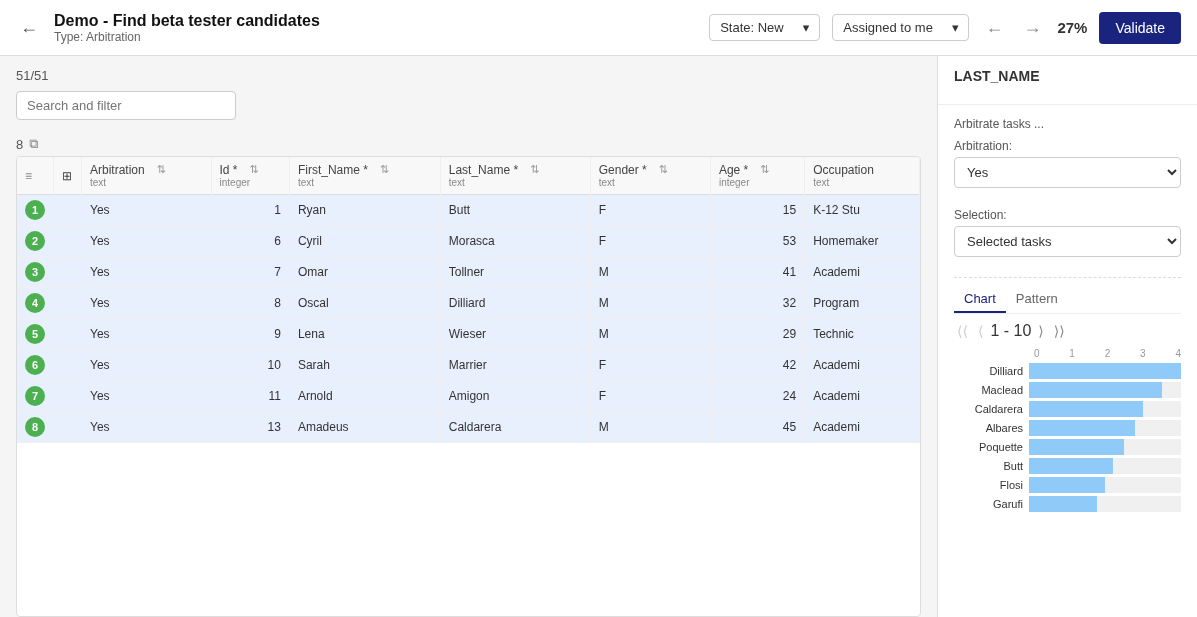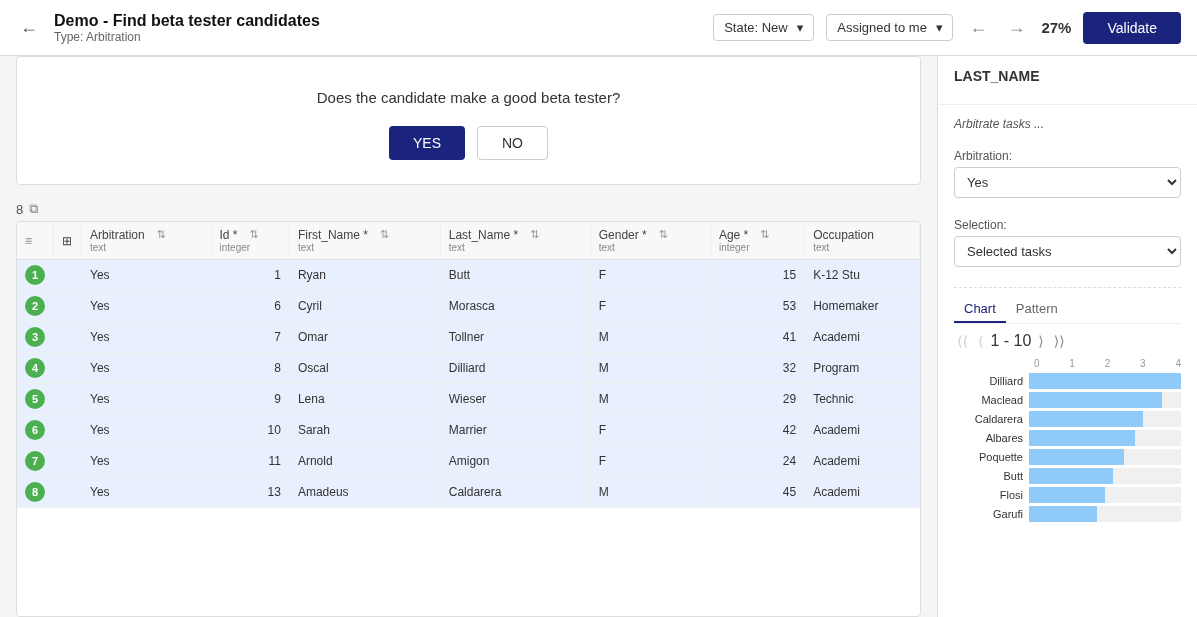--- a/index.html
+++ b/index.html
@@ -12,28 +12,28 @@
       position: fixed; top: 0; left: 0; right: 0; z-index: 100;
     }
     .back-btn { background: none; border: none; cursor: pointer; margin-right: 12px; font-size: 18px; color: #555; padding: 4px; }
     .title-block { flex: 1; }
     .title-block .main-title { font-size: 16px; font-weight: 600; color: #111; }
     .title-block .subtitle { font-size: 12px; color: #666; }
     .topbar-right { display: flex; align-items: center; gap: 12px; }
     .state-btn, .assigned-btn {
       background: none; border: 1px solid #ccc; border-radius: 4px;
       padding: 5px 10px; cursor: pointer; font-size: 13px; color: #333;
-      display: flex; align-items: center; gap: 9px;
+      display: flex; align-items: center; gap: 19px;
     }
     .nav-btn { background: none; border: none; cursor: pointer; font-size: 18px; color: #888; padding: 4px; }
     .nav-btn:disabled { color: #ccc; }
     .progress-text { font-size: 15px; font-weight: 600; color: #333; }
     .validate-btn {
       background: #1a237e; color: white; border: none; border-radius: 4px;
-      padding: 8px 24px; cursor: pointer; font-size: 14px; font-weight: 500;
+      padding: 8px 16px; cursor: pointer; font-size: 14px; font-weight: 500;
     }
 
     
     .layout { display: flex; margin-top: 56px; height: calc(100vh - 56px); }
 
     
     .left-panel { flex: 1; display: flex; flex-direction: column; overflow: hidden; background: #f5f5f5; }
 
     .left-header { padding: 12px 16px; background: #f5f5f5; }
     .count-label { font-size: 13px; color: #555; margin-bottom: 8px; }
@@ -86,21 +86,21 @@
     .right-panel-header { padding: 12px 16px; border-bottom: 1px solid #eee; }
     .right-panel-title { font-size: 14px; font-weight: 600; color: #333; margin-bottom: 8px; }
     .right-tabs { display: flex; gap: 0; }
     .right-tab {
       padding: 6px 12px; cursor: pointer; font-size: 13px; color: #666;
       border-bottom: 2px solid transparent; background: none; border-top: none; border-left: none; border-right: none;
     }
     .right-tab.active { color: #1a237e; border-bottom-color: #1a237e; font-weight: 500; }
 
     .right-content { padding: 12px 16px; flex: 1; overflow-y: auto; }
-    .arbitrate-label { font-size: 12px; color: #555; margin-bottom: 18px; font-style: italic; }
+    .arbitrate-label { font-size: 12px; color: #555; margin-bottom: 8px; }
     .section-label { font-size: 12px; color: #555; margin-bottom: 4px; }
     .dropdown-select {
       width: 100%; border: 1px solid #ccc; border-radius: 4px;
       padding: 6px 8px; font-size: 13px; color: #333; background: white;
       margin-bottom: 12px; cursor: pointer; appearance: auto;
     }
     .chart-pattern-tabs { display: flex; gap: 0; margin-bottom: 8px; border-bottom: 1px solid #eee; }
     .cp-tab {
       padding: 5px 10px; cursor: pointer; font-size: 13px; color: #666;
       border-bottom: 2px solid transparent; background: none; border-top: none; border-left: none; border-right: none;
@@ -142,28 +142,25 @@
     <button class="nav-btn">←</button>
     <button class="nav-btn">→</button>
     <span class="progress-text">27%</span>
     <button class="validate-btn">Validate</button>
   </div>
 </div>
 
 <div class="layout">
 
   <div class="left-panel">
-
-    <div class="question-card">
-      <div class="question-text">Does the candidate make a good beta tester?</div>
-      <div class="answer-btns">
-        <button class="yes-btn">YES</button>
-        <button class="no-btn">NO</button>
-      </div>
-    </div>
+    <div class="left-header">
+      <div class="count-label">51/51</div>
+      <input class="search-input" type="text" placeholder="Search and filter" style="">
+    </div>
+
 
     <div class="row-counter">
       <span class="row-count-num">8</span>
       <span class="copy-icon">⧉</span>
     </div>
 
     <div class="table-container">
       <table>
         <thead>
           <tr>

